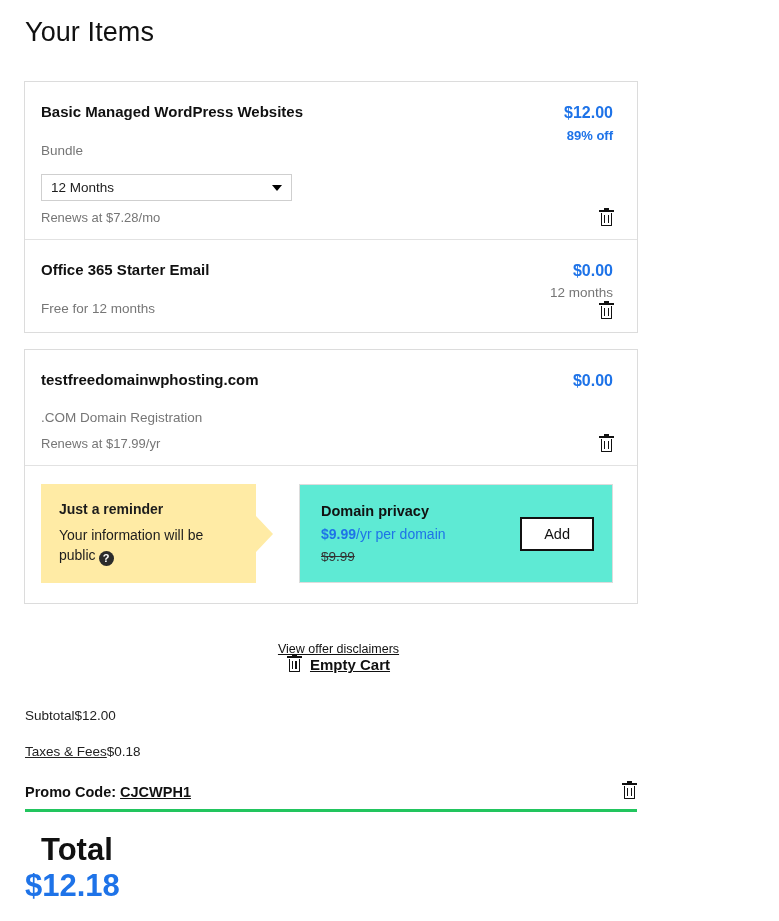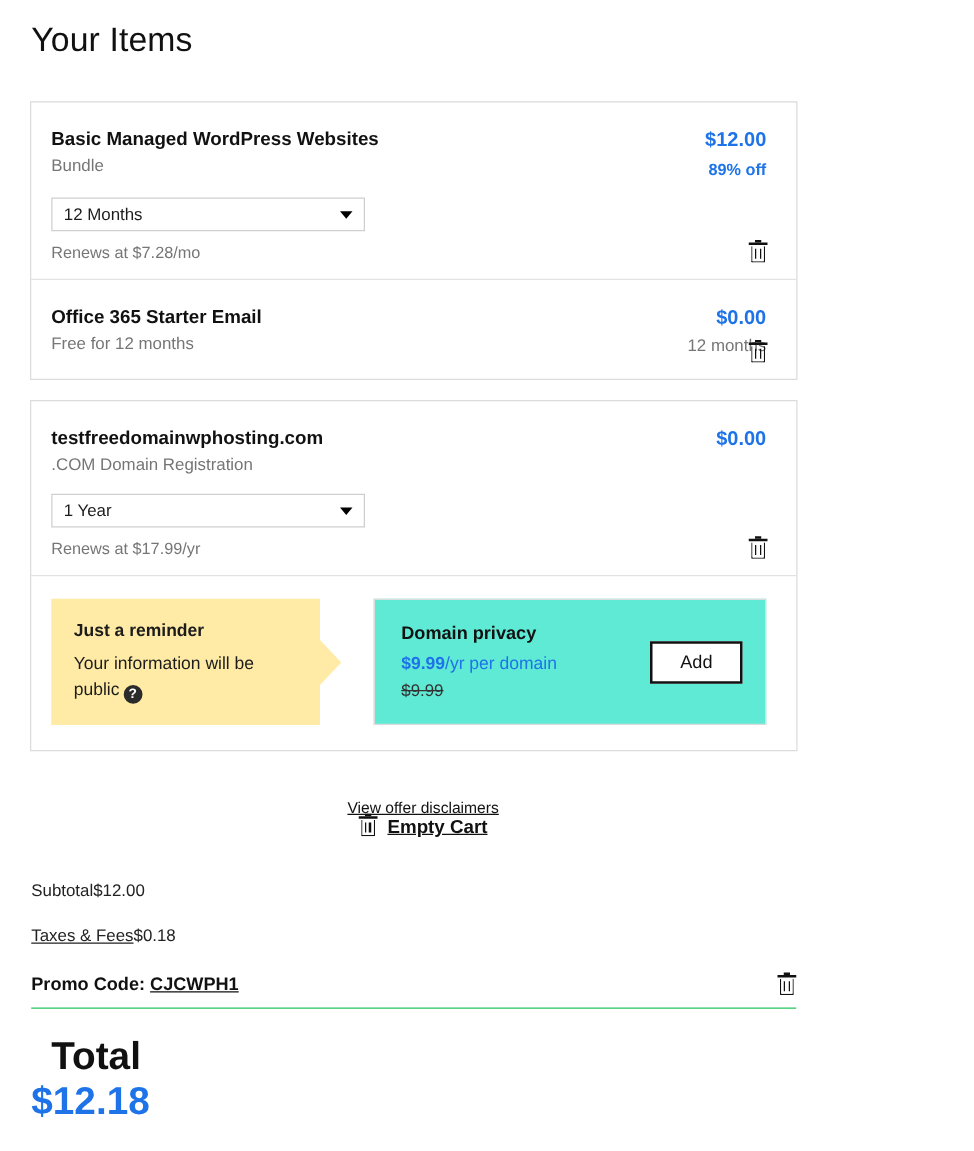--- a/index.html
+++ b/index.html
@@ -52,21 +52,21 @@
 
   .item-title {
     font-size: 15px;
     font-weight: 700;
     color: #111;
     line-height: 1.25;
   }
   .item-sub {
     font-size: 13.5px;
     color: #767676;
-    margin-top: 2px;
+    margin-top: 20px;
     line-height: 1.3;
   }
   .item-price {
     font-size: 16px;
     font-weight: 700;
     color: #1e73e8;
     line-height: 1.2;
   }
   .item-discount {
     font-size: 13px;
@@ -278,21 +278,21 @@
   }
   .sum-row + .sum-row { margin-top: 13px; }
   .sum-row .lbl.link { text-decoration: underline; cursor: pointer; }
 
   .promo-row {
     display: flex;
     justify-content: space-between;
     align-items: center;
     margin-top: 20px;
     padding-bottom: 9px;
-    border-bottom: 1px solid #22c55e;
+    border-bottom: 3px solid #22c55e;
   }
   .promo-label {
     font-size: 14.5px;
     font-weight: 700;
     color: #111;
   }
   .promo-code {
     font-weight: 700;
     text-decoration: underline;
     cursor: pointer;
@@ -378,24 +378,20 @@
 
       <div class="item">
         <div class="item-head">
           <div class="item-left">
             <div class="item-title">testfreedomainwphosting.com</div>
             <div class="item-sub">.COM Domain Registration</div>
           </div>
           <div class="item-right">
             <div class="item-price">$0.00</div>
           </div>
-        </div>
-        <div class="term-select">
-          <span class="label">1 Year</span>
-          <span class="caret"></span>
         </div>
         <div class="renews">Renews at $17.99/yr</div>
         <button class="item-trash">
           <span class="trash">
             <span class="handle"></span><span class="lid"></span><span class="can"></span>
             <span class="bar b1"></span><span class="bar b2"></span>
           </span>
         </button>
       </div>
 

